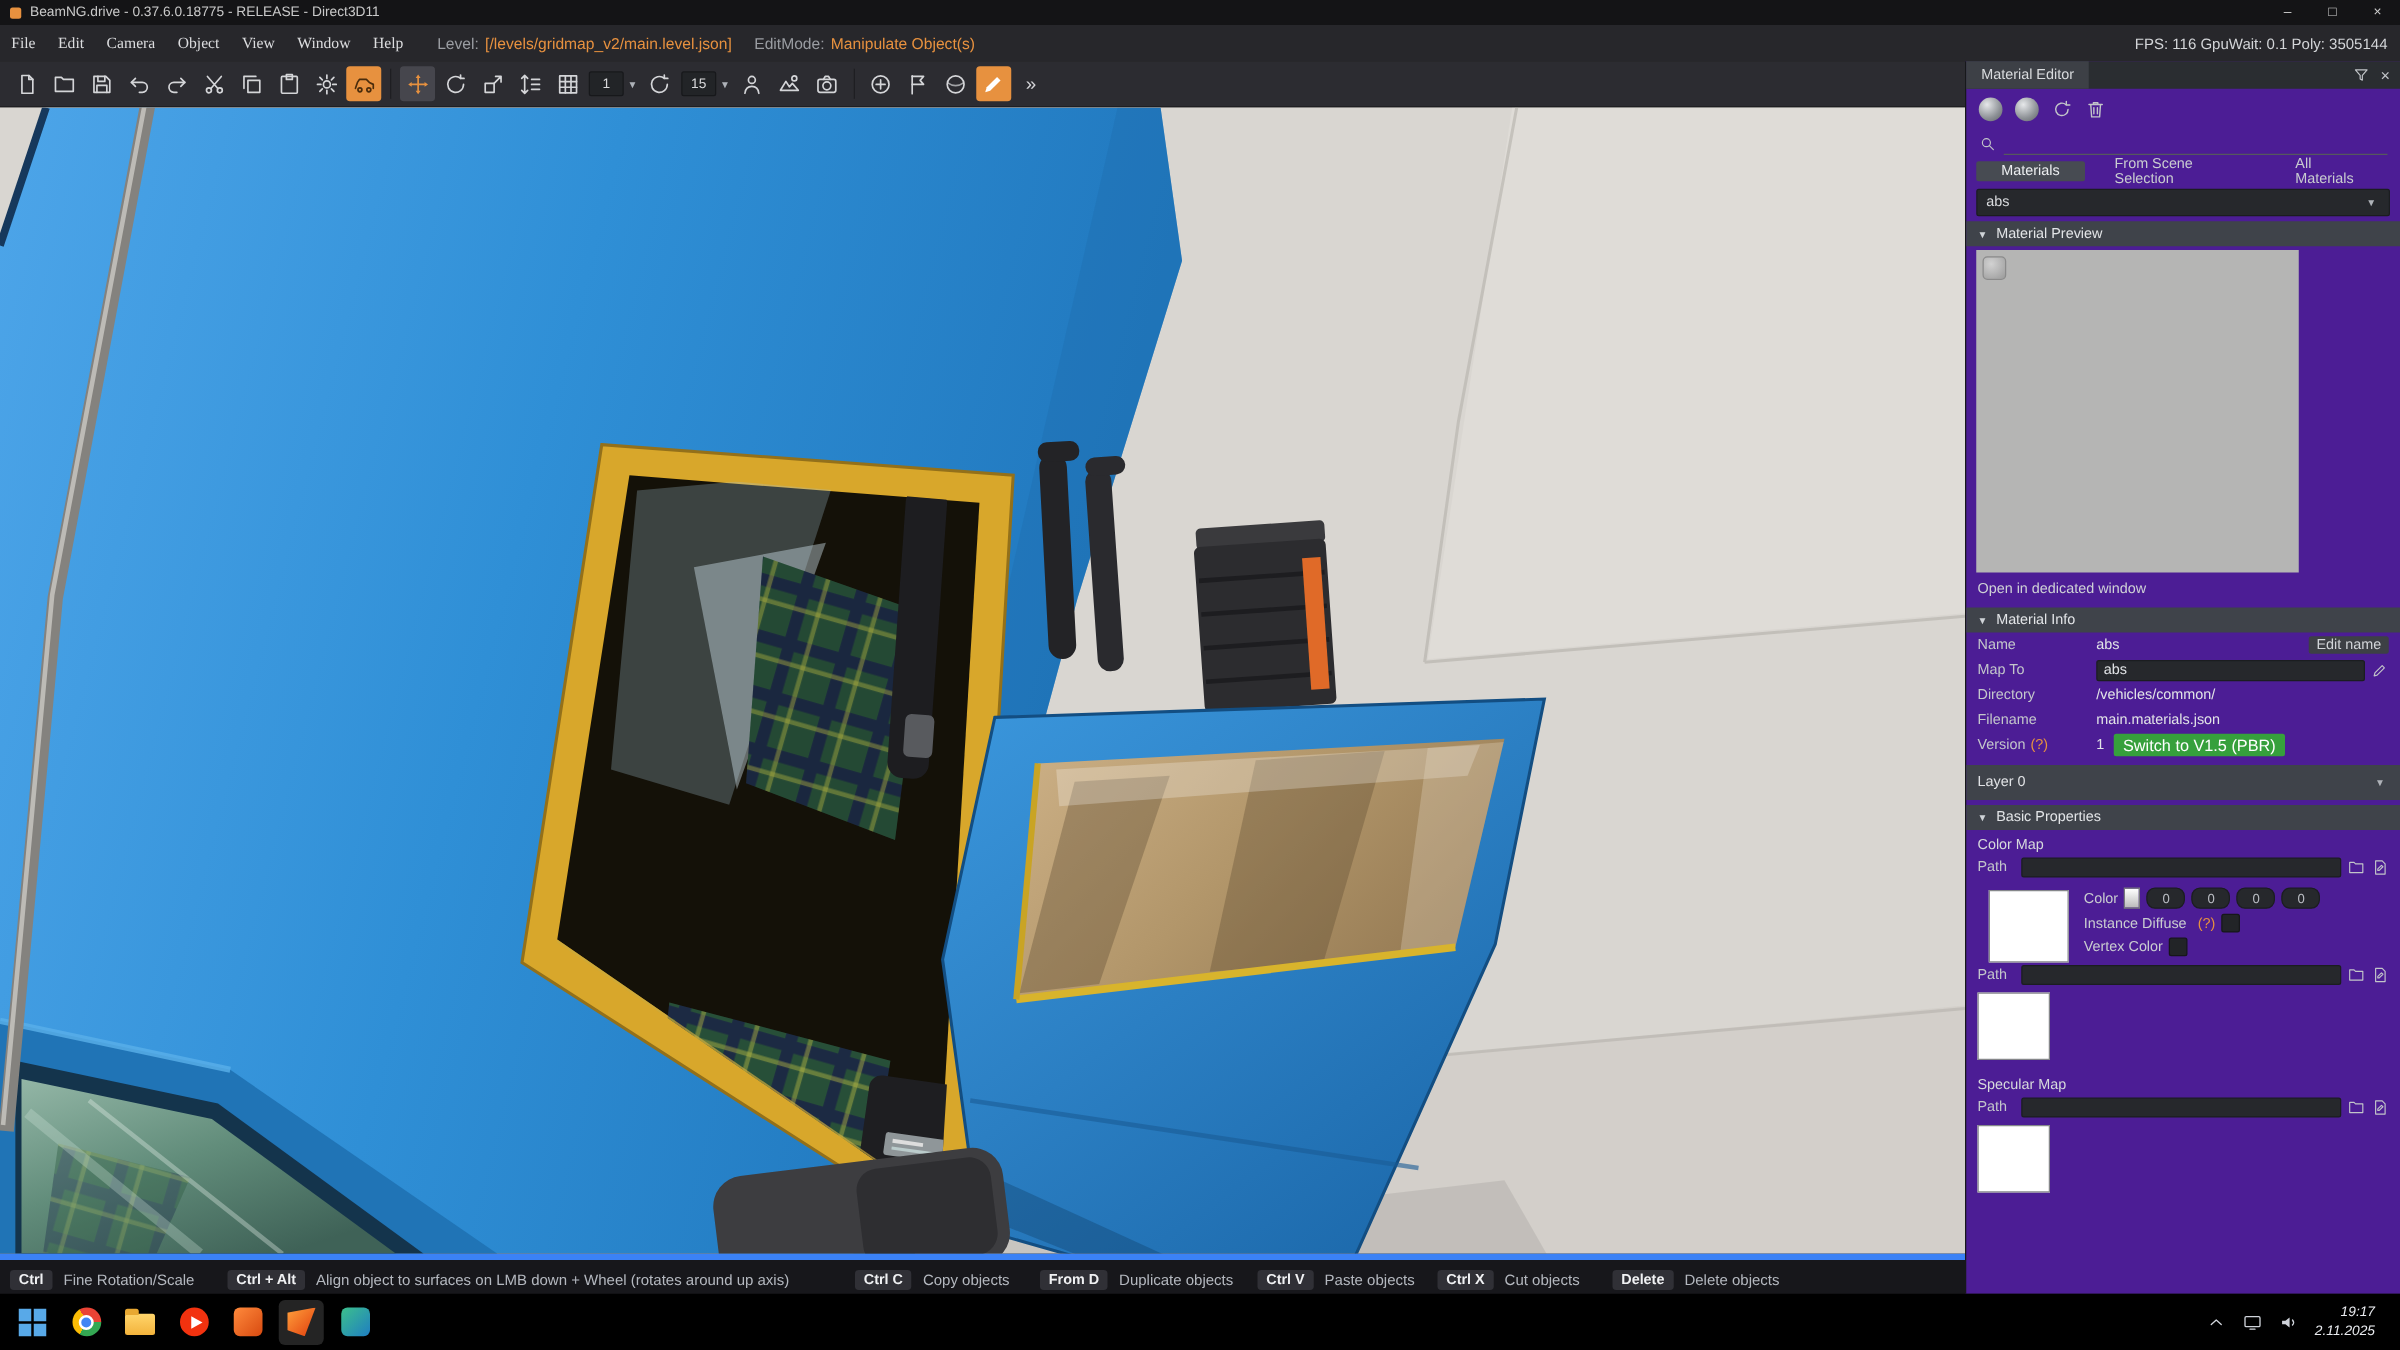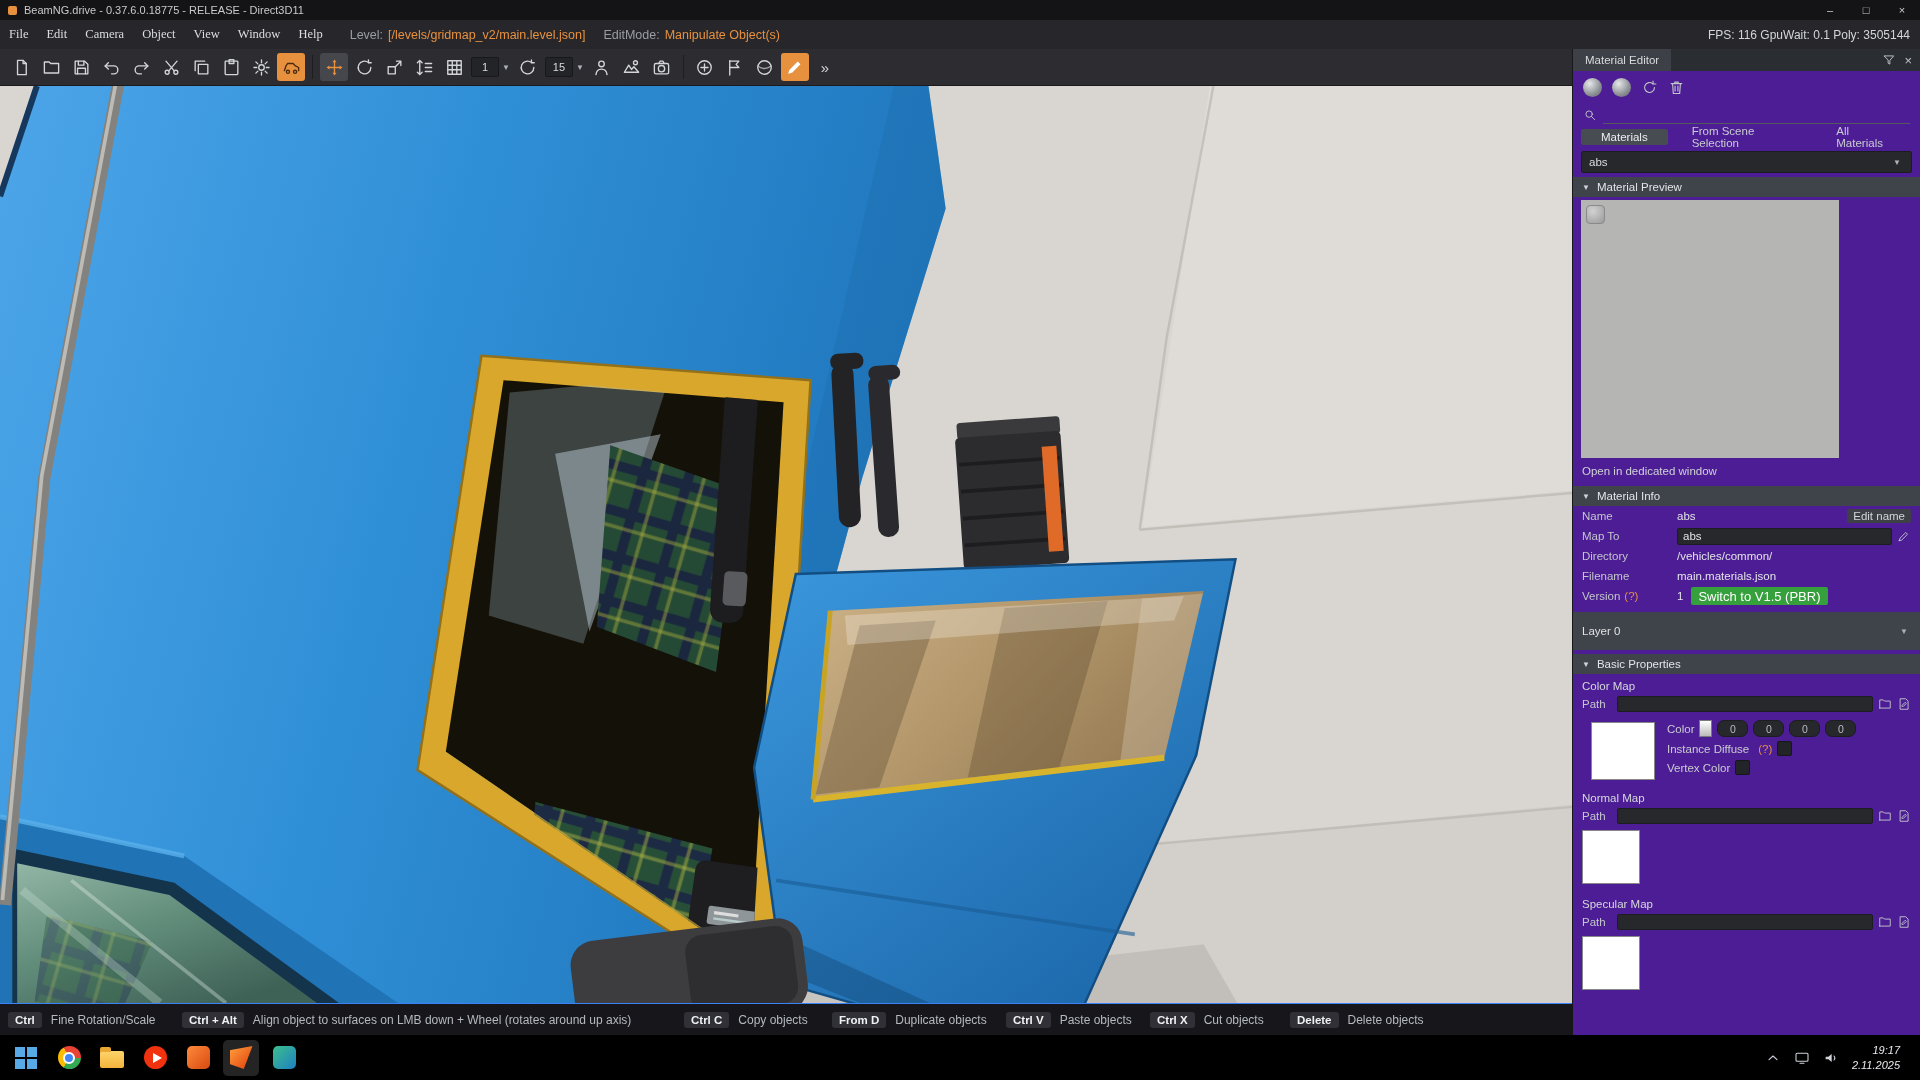--- a/index.html
+++ b/index.html
@@ -33,21 +33,21 @@
   .tsep{width:1px;height:24px;background:#1e1e22;margin:0 6px;}
   .snapval{width:26px;height:18px;background:#222427;border:1px solid #17181b;border-radius:2px;color:#d8d9db;
     font-size:11px;display:flex;align-items:center;justify-content:center;margin-left:2px;}
   .caret{font-size:8px;color:#aeb2b8;margin:0 3px;cursor:pointer;}
 
   
   .viewport{position:absolute;left:0;top:86px;width:1572px;height:917px;background:#d9d6d1;overflow:hidden;cursor:crosshair;}
   .viewport svg{display:block;width:1572px;height:917px;}
 
   
-  .hintbar{position:absolute;left:0;top:1003px;width:1572px;height:32px;background:#17171b;border-top:1px solid #3b82f6;}
+  .hintbar{position:absolute;left:0;top:1003px;width:1572px;height:32px;background:#17171b;border-top:5px solid #3b82f6;}
   .hint{position:absolute;top:0;height:32px;display:flex;align-items:center;white-space:nowrap;}
   .hkey{background:#303036;color:#f0f1f3;font-weight:bold;font-size:11.5px;border-radius:3px;padding:2px 7px;}
   .htext{color:#b4b8bf;font-size:12px;margin-left:9px;}
 
   
   .panel{position:absolute;left:1572px;top:49px;width:348px;height:986px;background:#4c1d95;border-left:1px solid #17181b;
     color:#d4d6d9;font-size:11.5px;box-sizing:border-box;}
   .ptabstrip{height:22px;background:#2a2d31;display:flex;align-items:center;}
   .ptab{background:#3d4046;height:100%;display:flex;align-items:center;padding:0 12px;color:#d9dbde;}
   .ptab-icons{margin-left:auto;display:flex;align-items:center;gap:8px;padding-right:8px;}
@@ -73,21 +73,21 @@
   .open-dedicated{padding:7px 9px 5px;color:#cfd2d6;cursor:pointer;}
   .irow{display:flex;align-items:center;height:20px;padding:0 9px;}
   .ilabel{width:95px;color:#c3c6cb;flex:none;}
   .ival{color:#e2e4e7;}
   .editname{margin-left:auto;background:#3d4045;border-radius:2px;padding:1px 6px;color:#d2d5d9;cursor:pointer;}
   .iinput{flex:1;display:flex;}
   .iinput input{flex:1;background:#26282c;border:1px solid #1b1d20;border-radius:2px;height:15px;color:#e2e4e7;
     font-size:11.5px;padding:0 5px;outline:none;}
   .help{color:#e7913f;margin-left:4px;}
   .greenbtn{margin-left:8px;background:#36a03c;color:#fff;border-radius:2px;padding:1.5px 7px;font-size:13px;cursor:pointer;}
-  .layer-drop{margin-top:6px;height:38px;background:#3f434a;display:flex;align-items:center;padding:0 9px;color:#e0e2e5;cursor:pointer;}
+  .layer-drop{margin-top:6px;height:28px;background:#3f434a;display:flex;align-items:center;padding:0 9px;color:#e0e2e5;cursor:pointer;}
   .layer-drop .caret{margin-left:auto;}
   .maplabel{padding:6px 9px 2px;color:#d6d9dc;}
   .pathrow{display:flex;align-items:center;gap:5px;padding:0 9px;height:20px;}
   .pathrow .plabel{color:#c3c6cb;width:30px;flex:none;}
   .pathrow input{flex:1;background:#26282c;border:1px solid #1b1d20;border-radius:2px;height:14px;color:#e2e4e7;
     font-size:11px;padding:0 4px;outline:none;}
   .swatch{width:62px;height:56px;background:#fff;border:1px solid #85878a;margin:4px 0 0 9px;}
   .swatch.small{width:56px;height:52px;}
   .colorblock{display:flex;padding:4px 9px 0;gap:12px;}
   .cbrows{display:flex;flex-direction:column;gap:4px;padding-top:2px;}
@@ -602,21 +602,20 @@
           <span class="help">(?)</span>
           <span class="checkbox"></span>
         </div>
         <div class="crow">
           <span class="clabel">Vertex Color</span>
           <span class="checkbox"></span>
         </div>
       </div>
     </div>
 
-    <div class="maplabel" style="padding-top:12px;">Normal Map</div>
     <div class="pathrow">
       <span class="plabel">Path</span>
       <input style="">
       <svg class="sic" viewBox="0 0 24 24">
           <path d="M3 19V5h6l2 2h10v12H3z"></path>
         </svg>
       <svg class="sic" viewBox="0 0 24 24">
           <path d="M6 3h9l4 4v14H6z"></path>
           <path d="M9 14l5-5 2 2-5 5H9z"></path>
         </svg>

